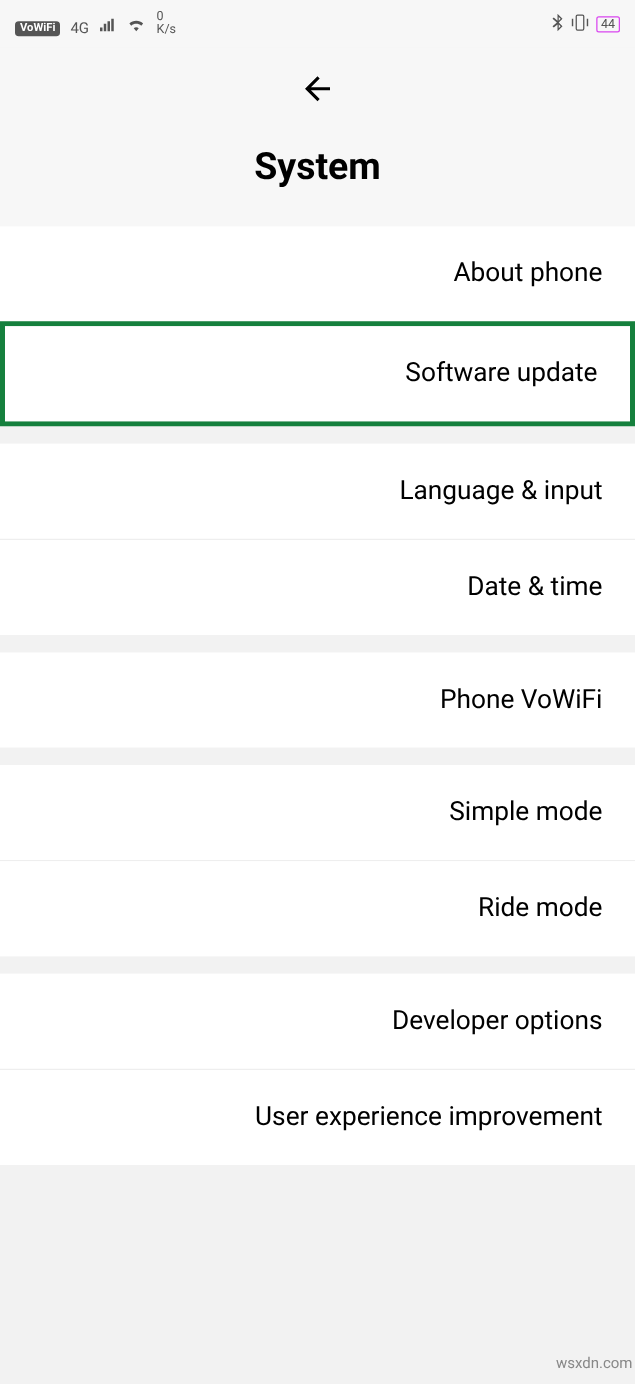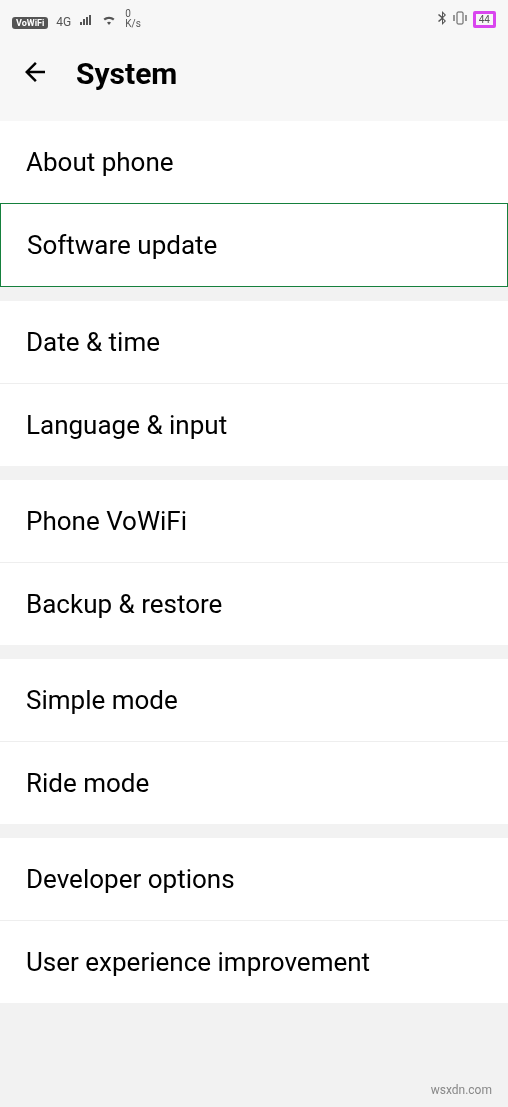--- a/index.html
+++ b/index.html
@@ -38,70 +38,72 @@
       padding: 1px 4px;
       font-size: 9px;
       font-weight: bold;
     }
     .status-right {
       display: flex;
       align-items: center;
       gap: 6px;
     }
     .battery-box {
-      border: 3px solid #d946ef;
+      border: 1px solid #d946ef;
       border-radius: 2px;
       padding: 0 3px;
       font-size: 10px;
       position: relative;
     }
     .header {
       background: #f7f7f7;
       padding: 18px 20px 30px 20px;
       display: flex;
       align-items: center;
       gap: 26px;
+      flex-direction: column;
     }
     .back-arrow svg {
       width: 30px;
       height: 30px;
     }
     .header-title {
       font-size: 30px;
       font-weight: 700;
       color: #000;
     }
     .group {
       background: #fff;
       margin-bottom: 14px;
     }
     .item {
       padding: 26px 26px;
-      font-size: 26px;
+      font-size: 21px;
       color: #000;
       background: #fff;
       border-bottom: 1px solid #eee;
+      text-align: right;
     }
     .item:last-child {
       border-bottom: none;
     }
     .highlight-box {
-      border: 1px solid #15803d;
+      border: 4px solid #15803d;
       margin-bottom: 14px;
     }
     .highlight-box .item {
       border-bottom: none;
     }
     .group-first {
       margin-bottom: 0;
     }
     .watermark {
       position: absolute;
       bottom: 10px;
-      right: 16px;
+      right: 2px;
       font-size: 12px;
       color: #888;
     }
   </style>
 </head>
 <body>
 
 <div class="status-bar">
   <div class="status-left">
     <span class="vowifi-badge">VoWiFi</span>
@@ -147,26 +149,25 @@
 </div>
 
 <div id="content">
     <div class="group group-first">
       <div class="item">About phone</div>
     </div>
     <div class="highlight-box">
       <div class="item">Software update</div>
     </div>
     <div class="group">
+      <div class="item">Language &amp; input</div>
       <div class="item">Date &amp; time</div>
-      <div class="item">Language &amp; input</div>
     </div>
     <div class="group">
       <div class="item">Phone VoWiFi</div>
-      <div class="item">Backup &amp; restore</div>
     </div>
     <div class="group">
       <div class="item">Simple mode</div>
       <div class="item">Ride mode</div>
     </div>
     <div class="group">
       <div class="item">Developer options</div>
       <div class="item">User experience improvement</div>
     </div>
   </div>

